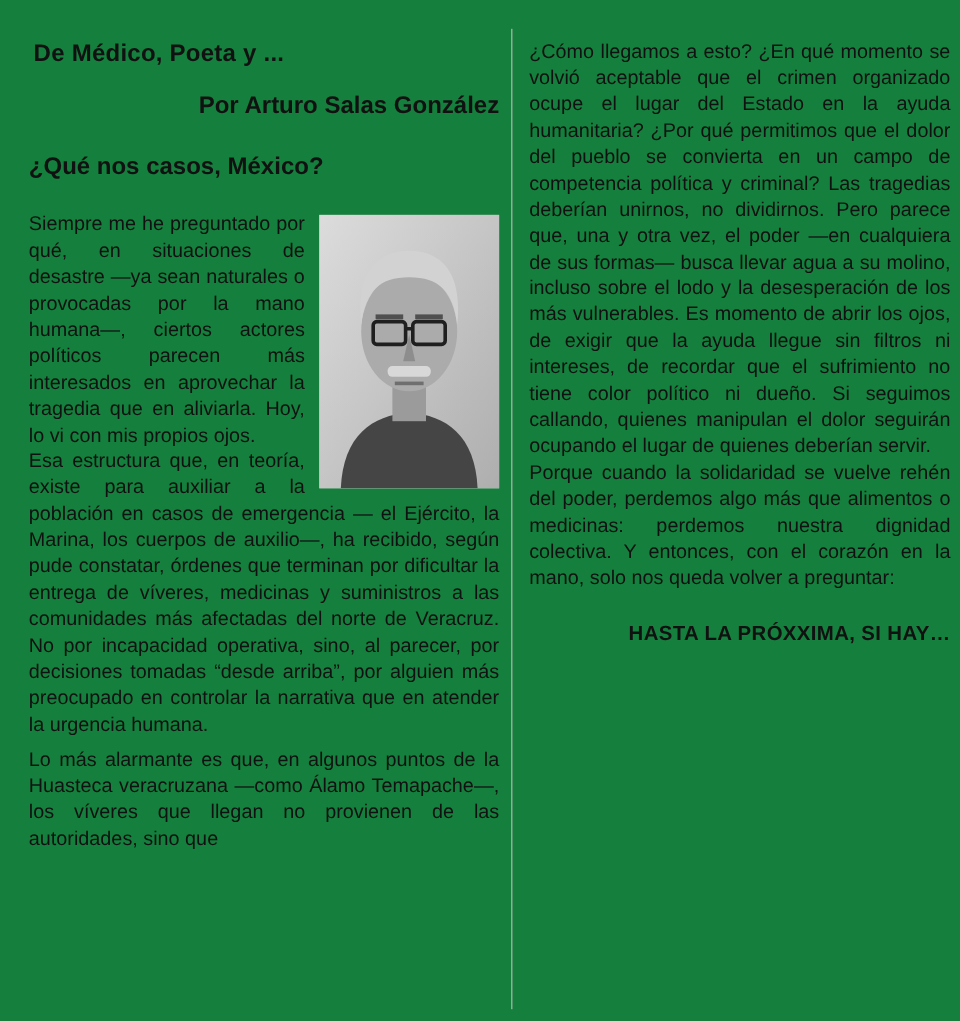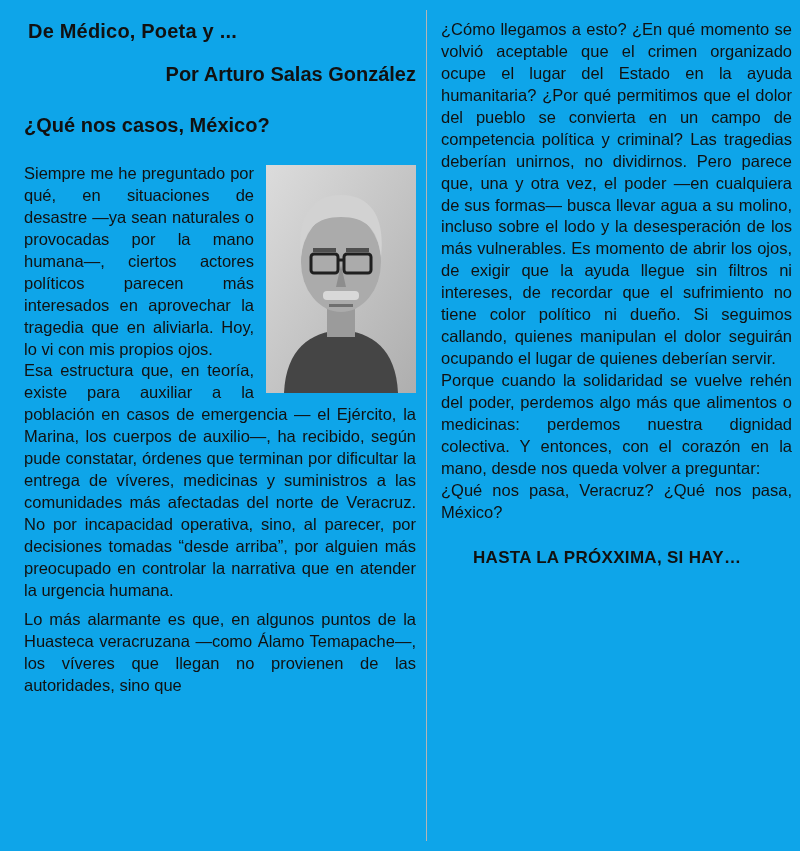--- a/index.html
+++ b/index.html
@@ -7,22 +7,22 @@
     padding: 0;
     background: #ffffff;
     font-family: "Liberation Sans", sans-serif;
     color: #111;
   }
   .page {
     position: relative;
     width: 800px;
     height: 851px;
     box-sizing: border-box;
-    background: #0ea5e9;
-    padding: 10px 8px 10px 24px;
+    background: #15803d;
+    padding: 24px 8px 10px 24px;
     display: flex;
     overflow: hidden;
   }
   .col-left {
     width: 400px;
     flex: 0 0 400px;
     box-sizing: border-box;
     padding-right: 8px;
   }
   .col-rule {
@@ -83,22 +83,21 @@
     margin: 2px 0 6px 12px;
     padding: 0;
     background: #c9c9c9;
     overflow: hidden;
   }
   .closing-line {
     font-size: 17px;
     font-weight: 700;
     letter-spacing: 0.3px;
     margin-top: 24px;
-    text-align: left;
-    margin-left: 32px;
+    text-align: right;
   }
 </style>
 </head>
 <body>
 
 <div class="page">
 
   <div class="col-left">
     <div class="kicker">De Médico, Poeta y ...</div>
     <div class="byline">Por Arturo Salas González</div>
@@ -131,18 +130,17 @@
       <p>Siempre me he preguntado por qué, en situaciones de desastre —ya sean naturales o provocadas por la mano humana—, ciertos actores políticos parecen más interesados en aprovechar la tragedia que en aliviarla. Hoy, lo vi con mis propios ojos.</p>
       <p>Esa estructura que, en teoría, existe para auxiliar a la población en casos de emergencia — el Ejército, la Marina, los cuerpos de auxilio—, ha recibido, según pude constatar, órdenes que terminan por dificultar la entrega de víveres, medicinas y suministros a las comunidades más afectadas del norte de Veracruz. No por incapacidad operativa, sino, al parecer, por decisiones tomadas “desde arriba”, por alguien más preocupado en controlar la narrativa que en atender la urgencia humana.</p>
       <p class="gap-before">Lo más alarmante es que, en algunos puntos de la Huasteca veracruzana —como Álamo Temapache—, los víveres que llegan no provienen de las autoridades, sino que</p>
     </div>
   </div>
 
   <div class="col-rule"></div>
 
   <div class="col-right">
     <p class="gap-before">¿Cómo llegamos a esto? ¿En qué momento se volvió aceptable que el crimen organizado ocupe el lugar del Estado en la ayuda humanitaria? ¿Por qué permitimos que el dolor del pueblo se convierta en un campo de competencia política y criminal? Las tragedias deberían unirnos, no dividirnos. Pero parece que, una y otra vez, el poder —en cualquiera de sus formas— busca llevar agua a su molino, incluso sobre el lodo y la desesperación de los más vulnerables. Es momento de abrir los ojos, de exigir que la ayuda llegue sin filtros ni intereses, de recordar que el sufrimiento no tiene color político ni dueño. Si seguimos callando, quienes manipulan el dolor seguirán ocupando el lugar de quienes deberían servir.</p>
-    <p>Porque cuando la solidaridad se vuelve rehén del poder, perdemos algo más que alimentos o medicinas: perdemos nuestra dignidad colectiva. Y entonces, con el corazón en la mano, desde nos queda volver a preguntar:</p>
-    <p>¿Qué nos pasa, Veracruz? ¿Qué nos pasa, México?</p>
+    <p>Porque cuando la solidaridad se vuelve rehén del poder, perdemos algo más que alimentos o medicinas: perdemos nuestra dignidad colectiva. Y entonces, con el corazón en la mano, solo nos queda volver a preguntar:</p>
     <div class="closing-line">HASTA LA PRÓXXIMA, SI HAY…</div>
   </div>
 
 </div>
 
 </body></html>

